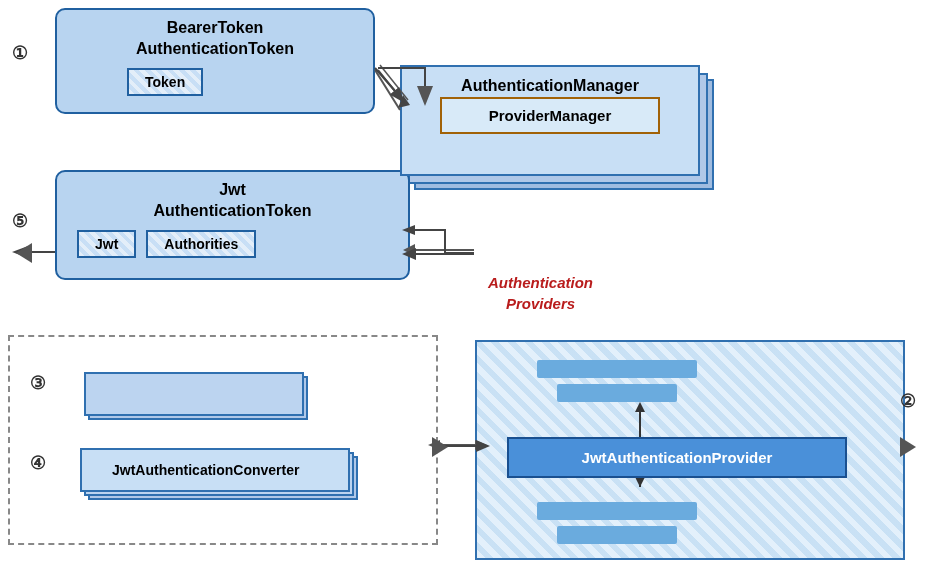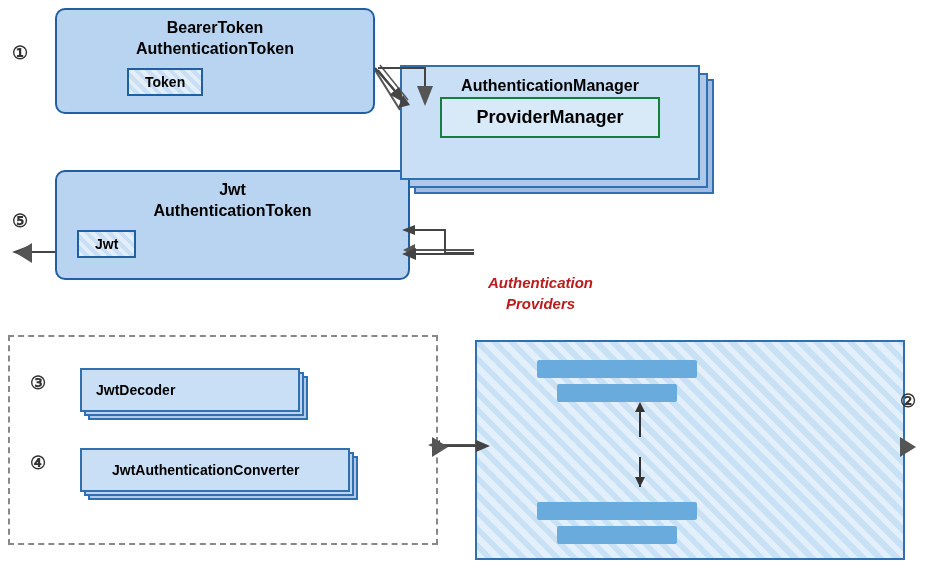--- a/index.html
+++ b/index.html
@@ -121,25 +121,25 @@
       z-index: -2;
     }
     .auth-manager-outer .manager-title {
       font-weight: bold;
       font-size: 16px;
       text-align: center;
       margin-bottom: 2px;
     }
     .provider-manager-box {
       background: #d8eaf8;
-      border: 2px solid #15803d;
+      border: 2px solid #a16207;
       padding: 8px 20px;
       text-align: center;
       font-weight: bold;
-      font-size: 18px;
+      font-size: 15px;
       margin: 0 26px;
     }
 
     
     .auth-providers-label {
       position: absolute;
       top: 272px;
       left: 460px;
       font-size: 15px;
       font-weight: bold;
@@ -239,20 +239,23 @@
 
   <div class="jwt-token-box">
     <div class="title">
       <span>Jwt</span><br>
       <span>AuthenticationToken</span>
     </div>
     <div class="inner-row">
       <div class="inner-item">
         <span>Jwt</span>
       </div>
+      <div class="inner-item">
+        <span>Authorities</span>
+      </div>
     </div>
   </div>
 
   <div class="auth-manager-outer">
     <div class="manager-title">
       <span>AuthenticationManager</span>
     </div>
     <div class="provider-manager-box">
       <span>ProviderManager</span>
     </div>
@@ -263,39 +266,39 @@
     <span>Providers</span>
   </div>
 
   <div class="dashed-rect"></div>
 
   <div style="position:absolute; top:368px; left:80px; width:228px; height:52px;">
 
     <div style="position:absolute; top:8px; left:8px; width:220px; height:44px; background:#b0c8e8; border:2px solid #3070b0;"></div>
     <div style="position:absolute; top:4px; left:4px; width:220px; height:44px; background:#bcd4f0; border:2px solid #3070b0;"></div>
 
-    <div style="position:absolute; top:0; left:0; width:220px; height:44px; background:#c8dff5; border:2px solid #3070b0; display:flex; align-items:center; padding-left:14px; font-weight:bold; font-size:14px;">
-      <span>JwtDecoder</span>
-    </div>
   </div>
 
   <div style="position:absolute; top:448px; left:80px; width:278px; height:52px;">
     <div style="position:absolute; top:8px; left:8px; width:270px; height:44px; background:#b0c8e8; border:2px solid #3070b0;"></div>
     <div style="position:absolute; top:4px; left:4px; width:270px; height:44px; background:#bcd4f0; border:2px solid #3070b0;"></div>
     <div style="position:absolute; top:0; left:0; width:270px; height:44px; background:#c8dff5; border:2px solid #3070b0; display:flex; align-items:center; padding-left:30px; font-weight:bold; font-size:14px;">
       <span>JwtAuthenticationConverter</span>
     </div>
   </div>
 
   <div class="jwt-provider-outer">
     <div class="hatch-bg"></div>
 
     <div class="small-bar" style="top:18px; left:60px; width:160px; height:18px;"></div>
     <div class="small-bar" style="top:42px; left:80px; width:120px; height:18px;"></div>
 
+    <div class="jwt-auth-provider-box">
+      <span>JwtAuthenticationProvider</span>
+    </div>
 
     <div class="small-bar" style="top:160px; left:60px; width:160px; height:18px;"></div>
     <div class="small-bar" style="top:184px; left:80px; width:120px; height:18px;"></div>
 
     <svg style="position:absolute; top:60px; left:148px; width:30px; height:85px;">
 
       <line x1="15" y1="5" x2="15" y2="35" stroke="#333" stroke-width="2"></line>
       <polygon points="15,0 10,10 20,10" fill="#333"></polygon>
 
       <line x1="15" y1="55" x2="15" y2="85" stroke="#333" stroke-width="2"></line>

